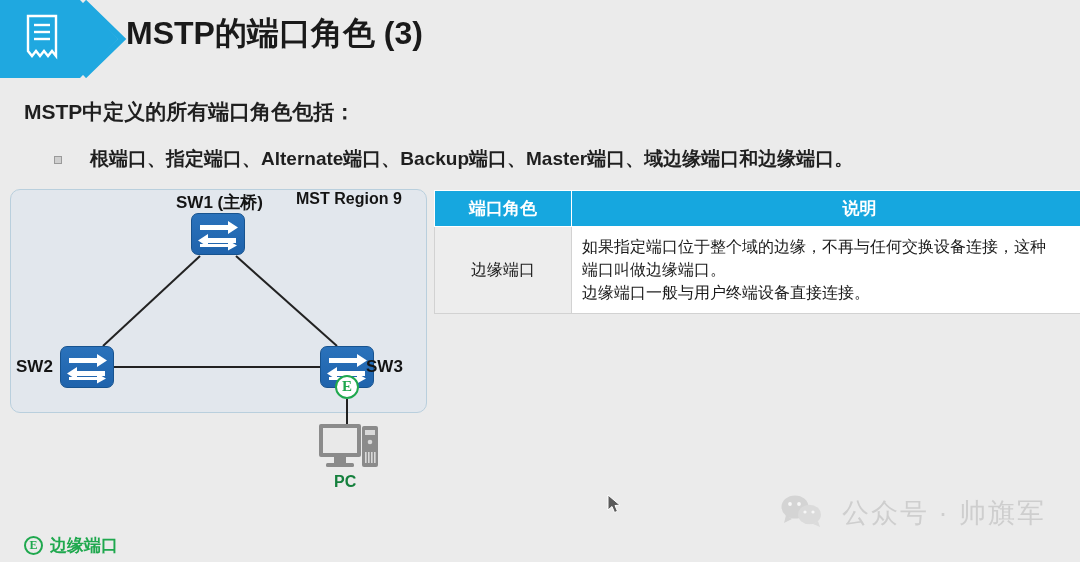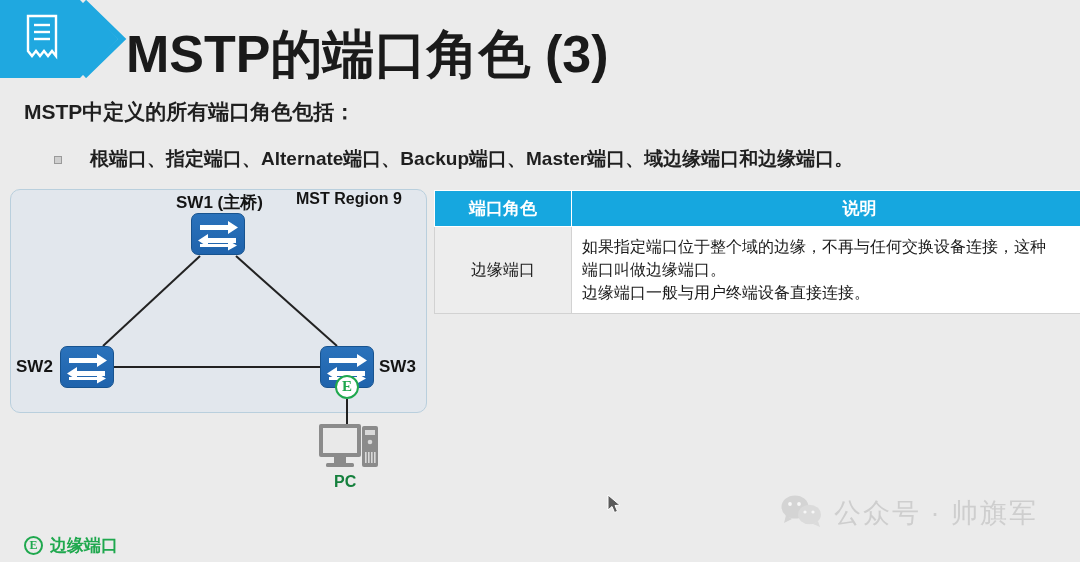--- a/index.html
+++ b/index.html
@@ -25,22 +25,22 @@
   .banner-shape {
     position: absolute;
     left: 0; top: 0;
     width: 126px;
     height: 78px;
     overflow: visible;
   }
   .banner-title {
     position: absolute;
     left: 126px;
-    top: 20px;
-    font-size: 52px;
+    top: 12px;
+    font-size: 32px;
     font-weight: bold;
     color: #1a1a1a;
     letter-spacing: 0px;
     white-space: nowrap;
     font-family: "Liberation Sans", "DejaVu Sans", sans-serif;
   }
 
   
   .intro {
     position: absolute;
@@ -110,21 +110,21 @@
 
   .node-label {
     position: absolute;
     font-size: 17px;
     font-weight: bold;
     color: #141414;
     white-space: nowrap;
   }
   .lbl-sw1 { left: 176px; top: 11px; }
   .lbl-sw2 { left: 16px; top: 177px; }
-  .lbl-sw3 { left: 379px; top: 177px; }
+  .lbl-sw3 { left: 366px; top: 177px; }
   .lbl-region {
     position: absolute;
     left: 296px;
     top: 10px;
     font-size: 16px;
     font-weight: bold;
     color: #141414;
     white-space: nowrap;
   }
   .lbl-pc {
@@ -223,21 +223,21 @@
     white-space: nowrap;
   }
 
   
   .watermark {
     position: absolute;
     left: 780px;
     top: 494px;
     display: flex;
     align-items: center;
-    gap: 12px;
+    gap: 20px;
     opacity: 0.62;
   }
   .watermark-text {
     font-size: 27px;
     color: #bdbdbd;
     font-weight: normal;
     white-space: nowrap;
     letter-spacing: 2px;
   }
 

